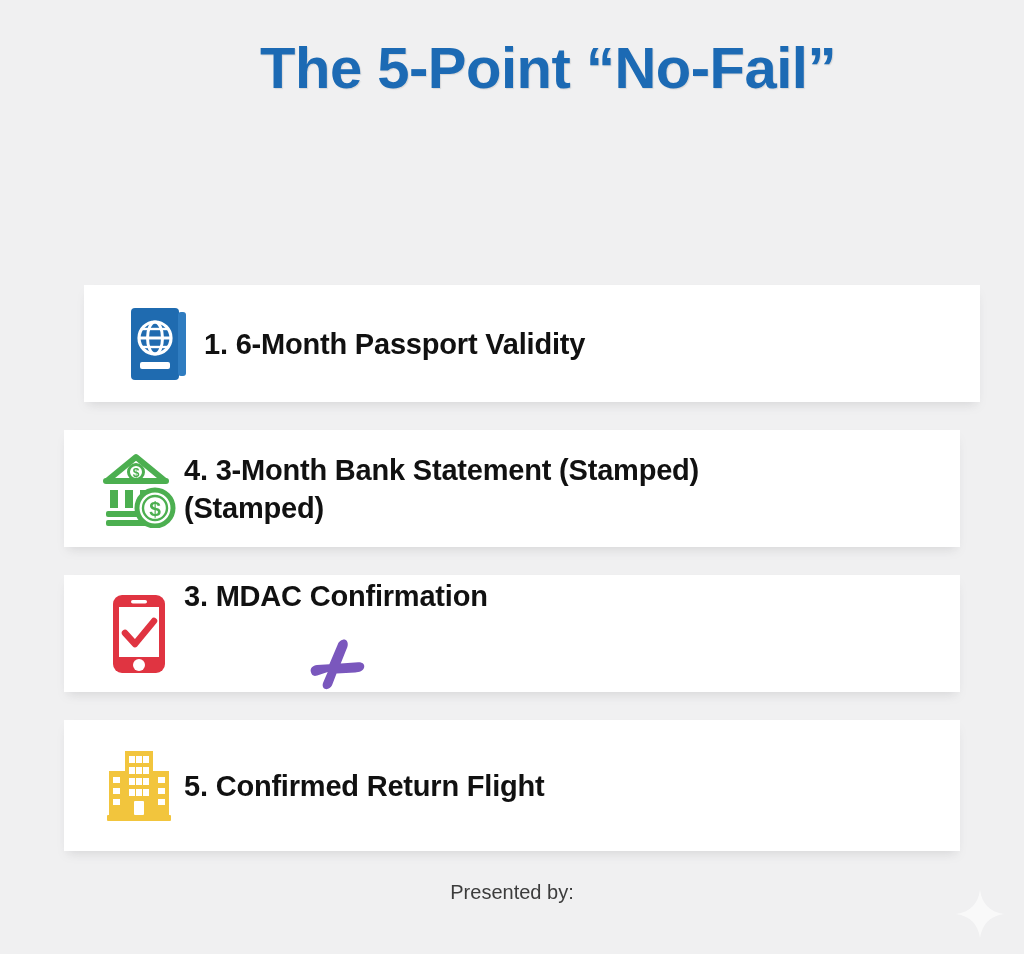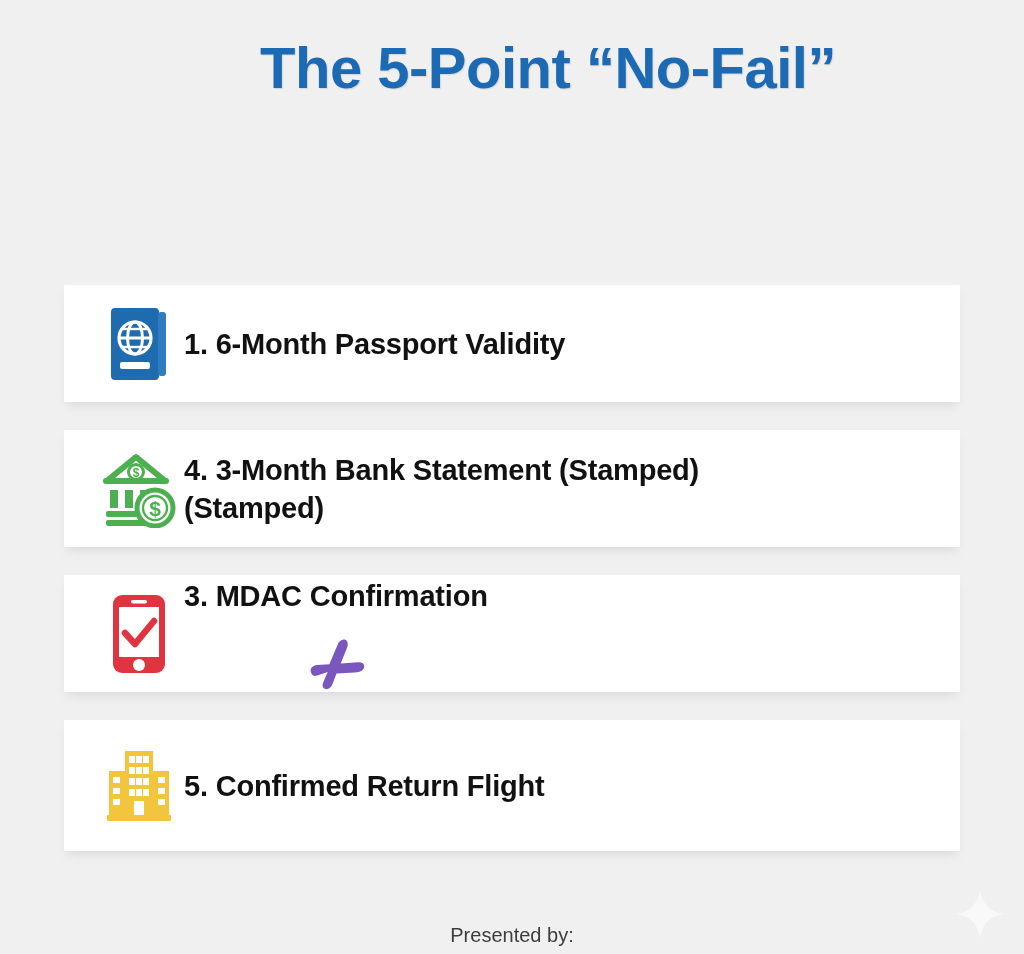--- a/index.html
+++ b/index.html
@@ -47,21 +47,21 @@
     position: relative;
     background: #ffffff;
     width: 896px;
     box-sizing: border-box;
     display: flex;
     align-items: center;
     padding: 0 0 0 32px;
     box-shadow: 0 6px 10px -4px rgba(120,120,125,0.22);
     margin-bottom: 28px;
   }
-  .card-1 { height: 117px; }
+  .card-1 { height: 117px; margin-left: 20px; }
   .card-2 { height: 117px; }
   .card-3 { height: 117px; }
   .card-4 { height: 131px; }
 
   .icon-slot {
     width: 86px;
     min-width: 86px;
     height: 86px;
     display: flex;
     align-items: center;
@@ -87,21 +87,21 @@
     display: inline-block;
     width: 62px;
     height: 58px;
     flex-shrink: 0;
   }
 
   
   .footer {
     position: absolute;
     left: 0;
-    top: 920px;
+    top: 877px;
     width: 1024px;
     text-align: center;
     color: #3c3c3c;
     font-family: "Liberation Sans", sans-serif;
     font-size: 20px;
     line-height: 30px;
   }
   .footer span { display: block; }
 
   .sparkle {

